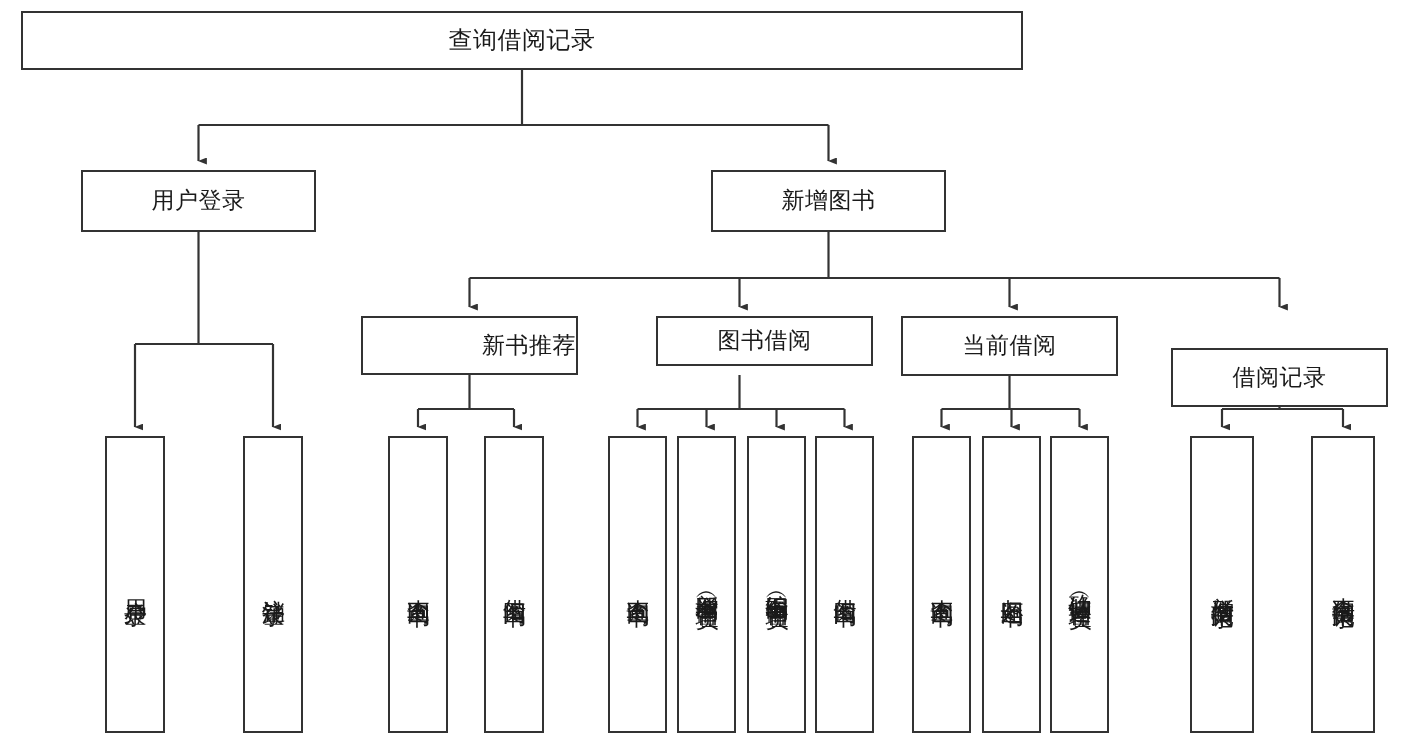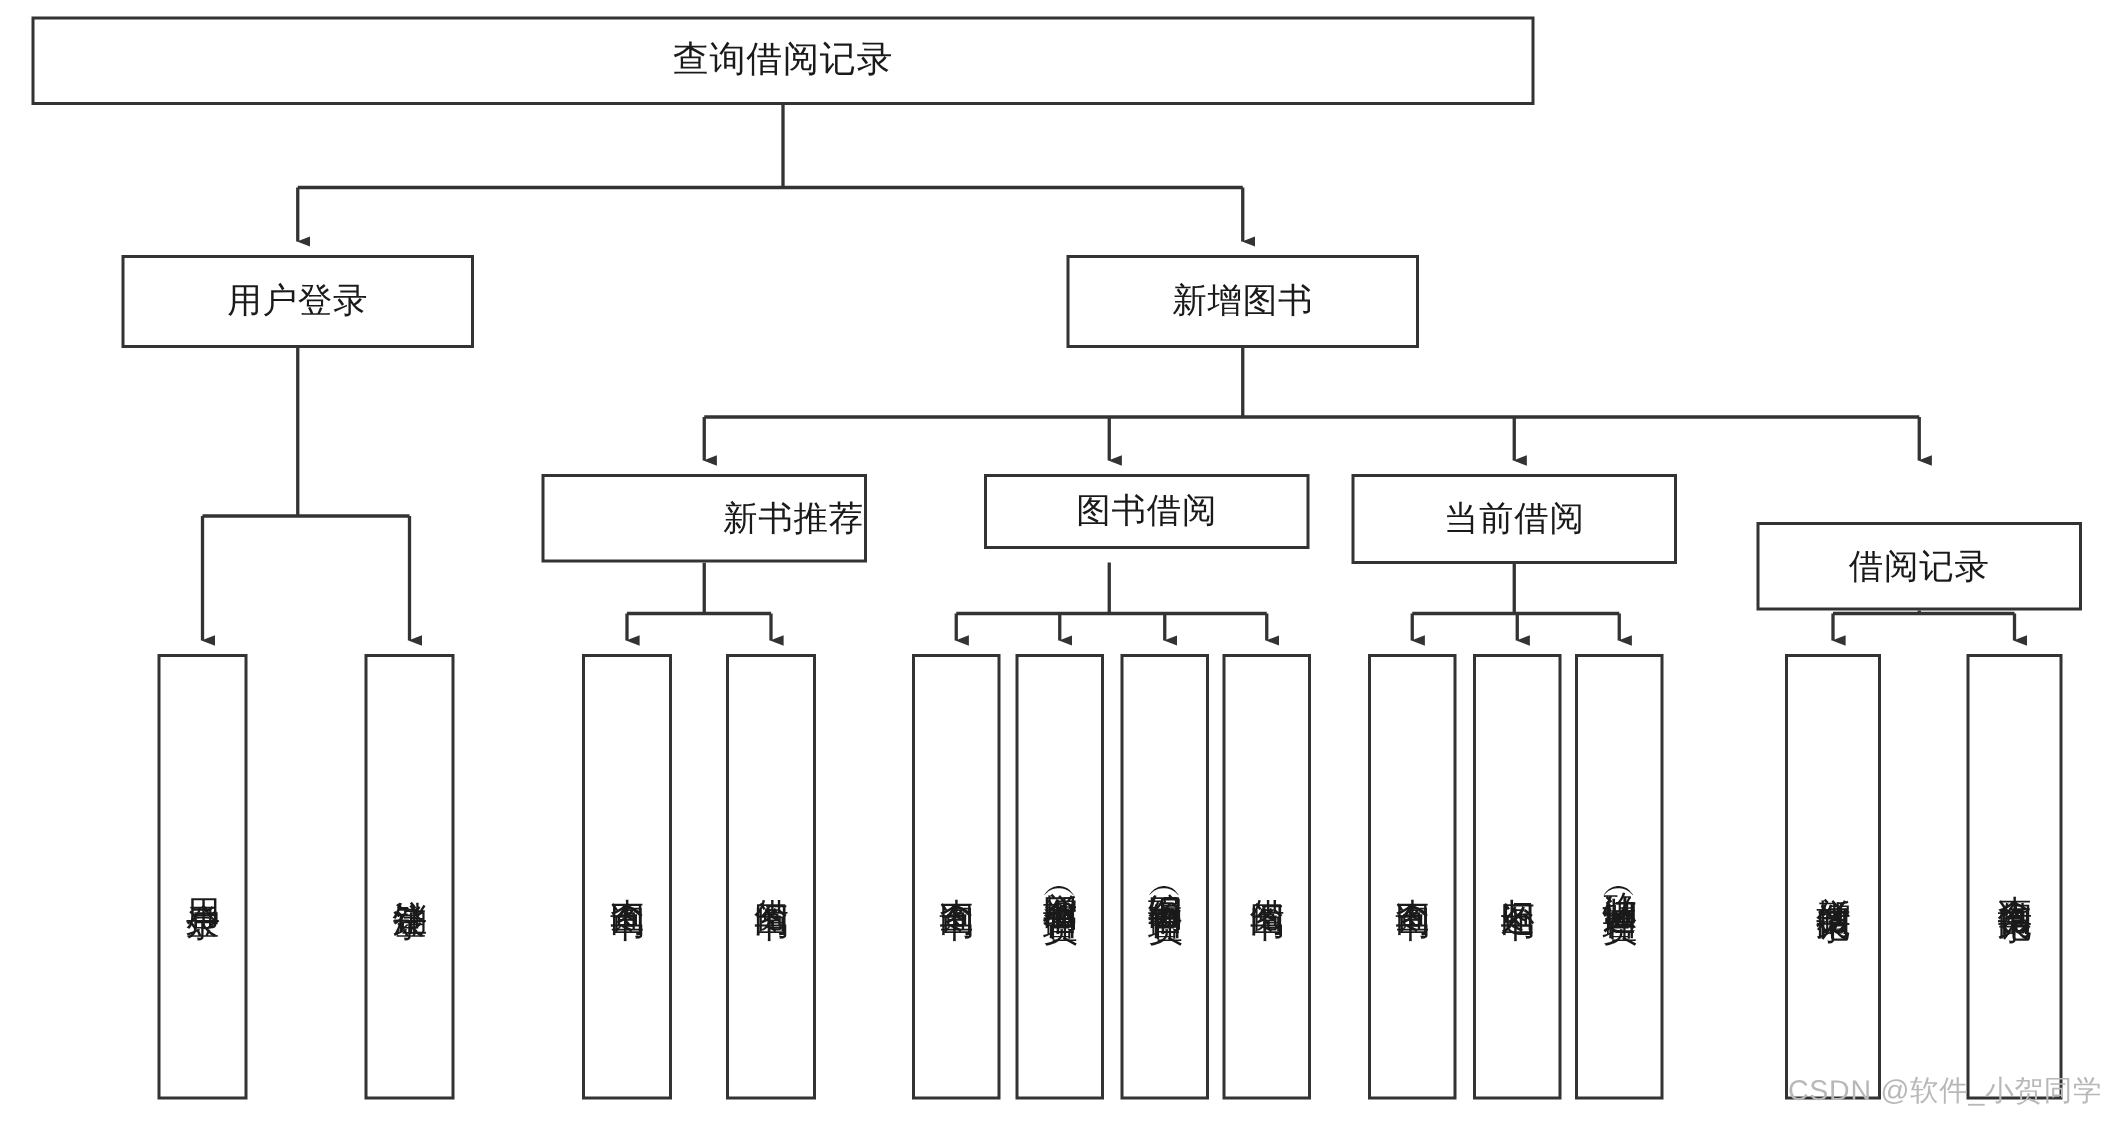--- a/index.html
+++ b/index.html
@@ -167,14 +167,13 @@
         <span class="label">确认归还（管理员）</span>
       </div>
       <div class="node vertical" style="left: 1190px; top: 436px; width: 64px; height: 297px;">
         <span class="label">新增借阅记录</span>
       </div>
       <div class="node vertical" style="left: 1311px; top: 436px; width: 64px; height: 297px;">
         <span class="label">查询借阅记录</span>
       </div>
     </div>
 
-  <div class="watermark" style="left: 1192px; top: 714px; color: rgb(184, 184, 184);">CSDN @软件_小贺同学</div>
 </div>
 
 </body></html>

